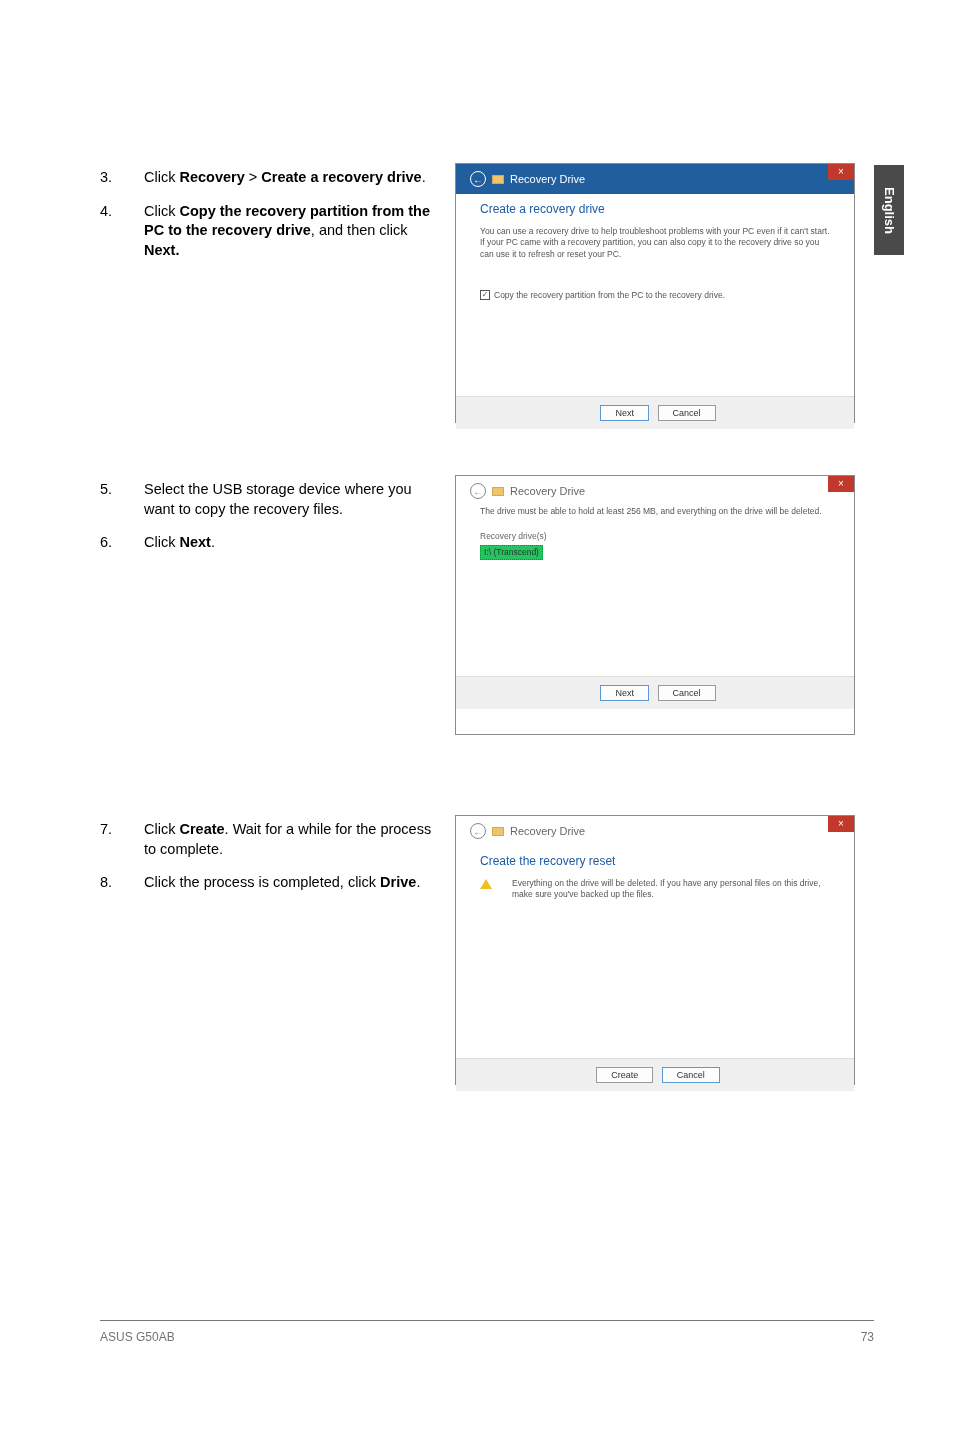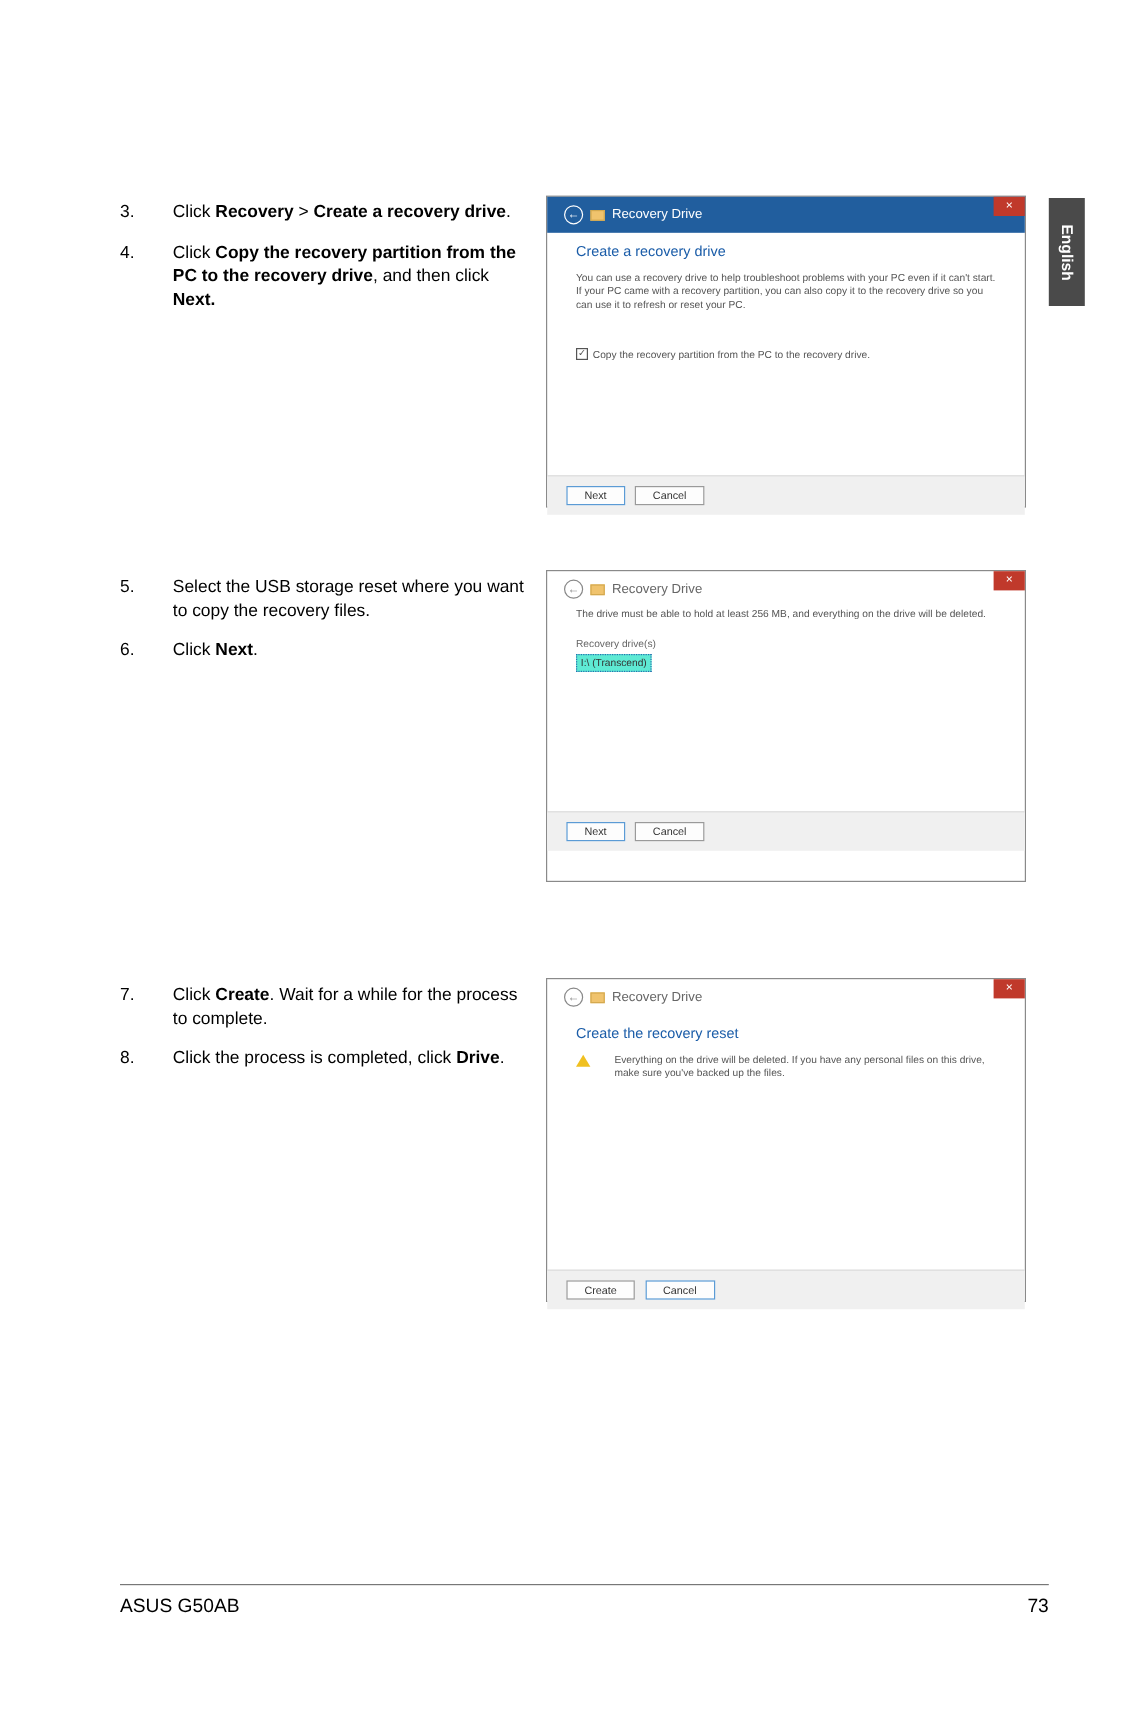--- a/index.html
+++ b/index.html
@@ -123,42 +123,42 @@
   .dlg-drivelist {
     margin-top: 6px;
   }
   .dlg-drivelist .label { font-size: 8.5px; color: #666; }
   .dlg-drivelist .item {
     display: inline-block;
     border: 1px dotted #2b6cb0;
     padding: 1px 3px;
     font-size: 8.5px;
     color: #333;
-    background: #5eead4;
+    background: #22c55e;
     margin-top: 2px;
   }
   .dlg-warn {
     display: flex;
     align-items: flex-start;
     gap: 20px;
   }
   .dlg-warn .tri {
     width: 0; height: 0;
     border-left: 6px solid transparent;
     border-right: 6px solid transparent;
     border-bottom: 10px solid #f0c020;
     margin-top: 1px;
     flex-shrink: 0;
     position: relative;
   }
   .dlg-footer {
     background: #f0f0f0;
     border-top: 1px solid #ddd;
     padding: 8px 10px;
-    text-align: left;
+    text-align: center;
   }
   .dlg-btn {
     display: inline-block;
     border: 1px solid #9a9a9a;
     background: #fdfdfd;
     font-size: 9px;
     padding: 2px 14px;
     margin-left: 6px;
     color: #333;
   }
@@ -178,22 +178,22 @@
     top: 1320px;
     border-top: 1px solid #777;
   }
   .page-footer {
     position: absolute;
     left: 100px;
     right: 80px;
     top: 1330px;
     display: flex;
     justify-content: space-between;
-    font-size: 16px;
-    color: #000000;
+    font-size: 12px;
+    color: #737373;
   }
 </style>
 </head>
 <body>
 
 <div class="page">
 
   <div class="side-tab">
     <span>English</span>
   </div>
@@ -232,21 +232,21 @@
     </div>
     <div class="dlg-footer">
       <span class="dlg-btn accent">Next</span>
       <span class="dlg-btn">Cancel</span>
     </div>
   </div>
 
   <div class="instructions block2">
     <div class="instruction-row">
       <div class="instruction-num">5.</div>
-      <div class="instruction-body">Select the USB storage reset where you want to copy the recovery files.</div>
+      <div class="instruction-body">Select the USB storage device where you want to copy the recovery files.</div>
     </div>
     <div class="instruction-row">
       <div class="instruction-num">6.</div>
       <div class="instruction-body">
         <span>Click </span><b>Next</b><span>.</span>
       </div>
     </div>
   </div>
 
   <div class="dlg dlg2">

